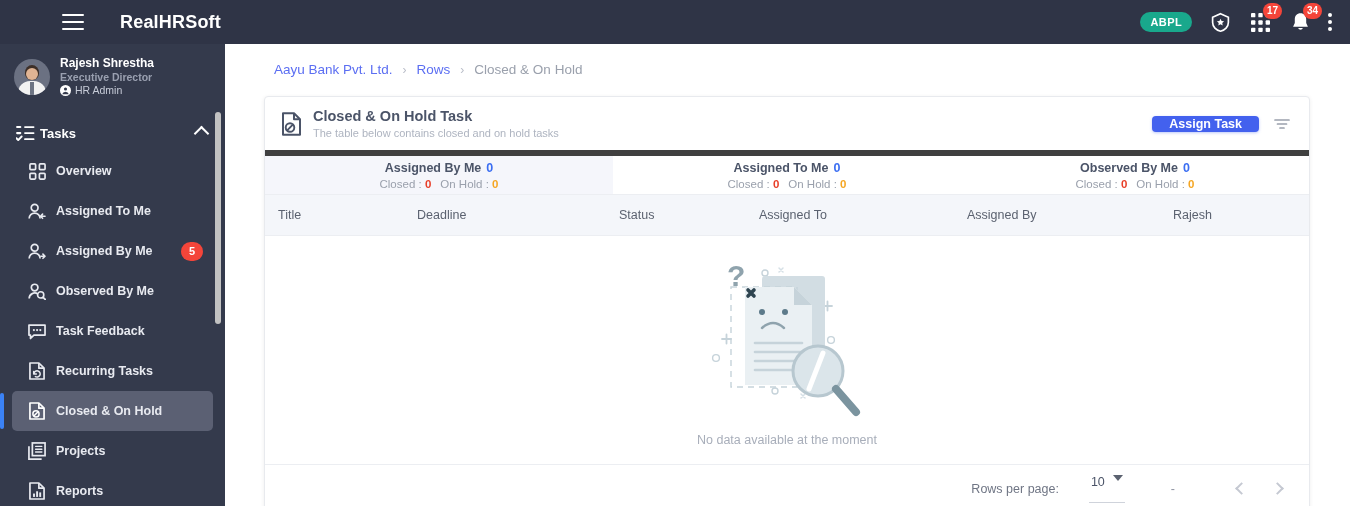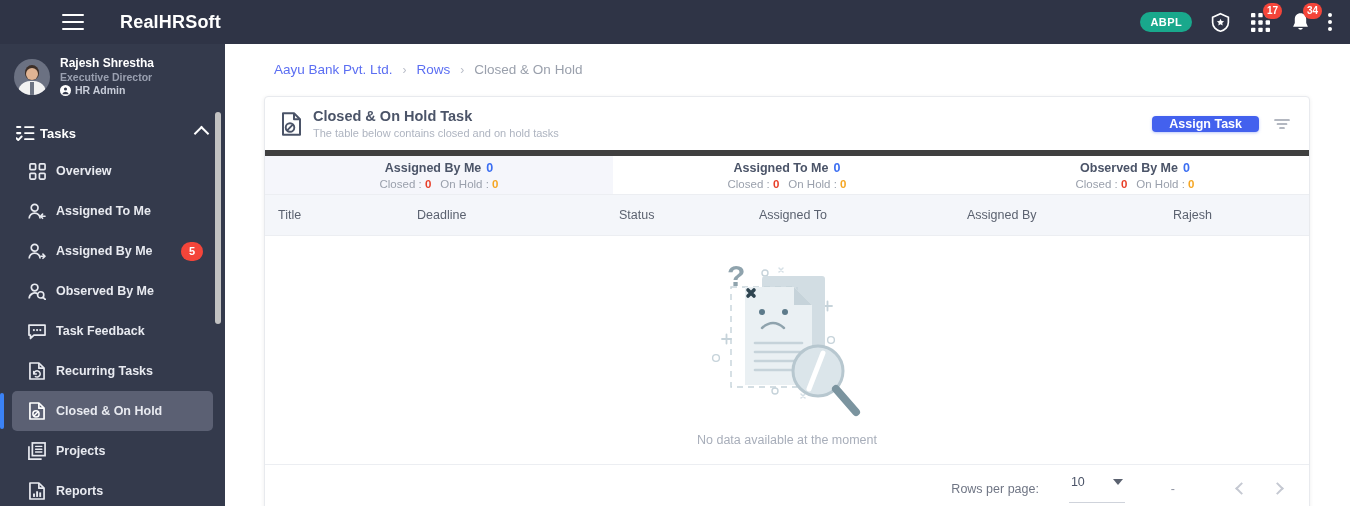--- a/index.html
+++ b/index.html
@@ -49,21 +49,21 @@
     border-radius:50% 50% 45% 45%; background:#3d2f28; }
   .avatar .face { position:absolute; left:12px; top:9px; width:12px; height:12px;
     border-radius:50%; background:#e0b494; }
   .avatar .body { position:absolute; left:4px; top:22px; width:28px; height:16px;
     border-radius:12px 12px 0 0; background:#f2f2f2; }
   .avatar .tie { position:absolute; left:16px; top:23px; width:4px; height:13px;
     background:#6d7483; }
   .pinfo { margin-left:10px; line-height:1.25; }
   .pname { color:#fff; font-size:12px; font-weight:bold; }
   .prole { color:#9aa0b0; font-size:10.5px; font-weight:bold; }
-  .padmin { color:#c7ccd8; font-size:10.5px; font-weight:bold; display:flex; align-items:center; gap:4px; }
+  .padmin { color:#c7ccd8; font-size:10.5px; font-weight:normal; display:flex; align-items:center; gap:4px; }
 
   .sec-head { display:flex; align-items:center; height:36px; padding:0 14px 0 16px;
     cursor:pointer; margin-top:6px; }
   .sec-head .lbl { color:#fff; font-size:13px; font-weight:bold; margin-left:24px; }
   .chev { margin-left:auto; width:11px; height:11px; border-left:2px solid #fff;
     border-top:2px solid #fff; transform:rotate(45deg); margin-right:4px; }
 
   .nav-item {
     position:relative; display:flex; align-items:center; height:40px;
     margin:0 12px; padding-left:44px; border-radius:5px; cursor:pointer;
@@ -129,21 +129,21 @@
   .th.c4 { width:208px; }
   .th.c5 { flex:1; }
 
   .tbody { height:228px; display:flex; flex-direction:column;
     align-items:center; justify-content:center; }
   .empty-cap { font-size:12.5px; color:#a8aeba; margin-top:4px; }
 
   .tfoot { height:48px; border-top:1px solid #eceef2; display:flex;
     align-items:center; justify-content:flex-end; padding-right:14px; gap:0; }
   .rpp { font-size:12.5px; color:#6f7584; margin-right:30px; }
-  .sel { position:relative; display:flex; align-items:center; gap:28px;
+  .sel { position:relative; display:flex; align-items:flex-start; gap:8px;
     border-bottom:1px solid #cfd3db; padding:0 2px 13px 2px; cursor:pointer; }
   .sel .v { font-size:12.5px; color:#4b5468; }
   .caret { width:0; height:0; border-left:5px solid transparent;
     border-right:5px solid transparent; border-top:6px solid #5b6270; }
   .range { font-size:12.5px; color:#8d93a1; margin:0 48px 0 46px; }
   .pg { width:36px; height:36px; display:flex; align-items:center;
     justify-content:center; cursor:pointer; }
   .arrow { width:9px; height:9px; border-top:2px solid #c5c9d2; border-right:2px solid #c5c9d2; }
   .arrow.l { transform:rotate(-135deg); }
   .arrow.r { transform:rotate(45deg); }

